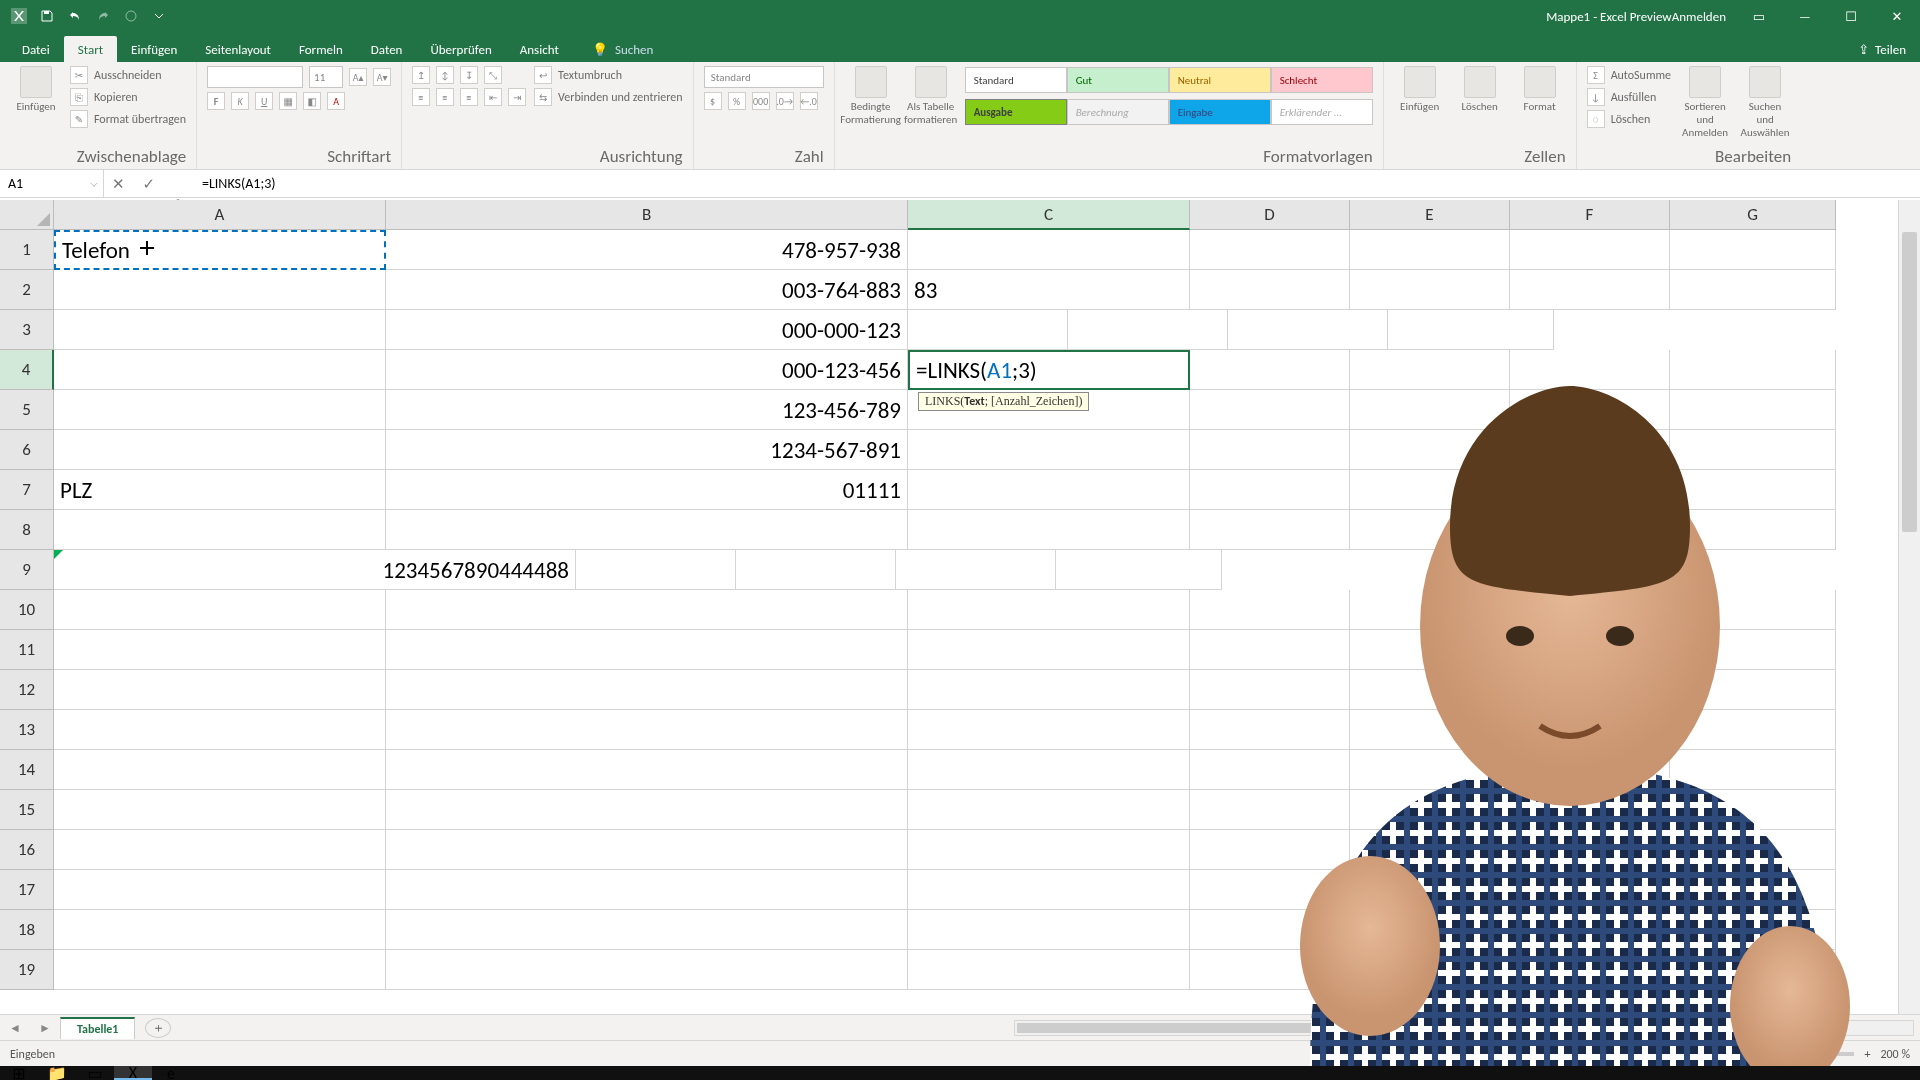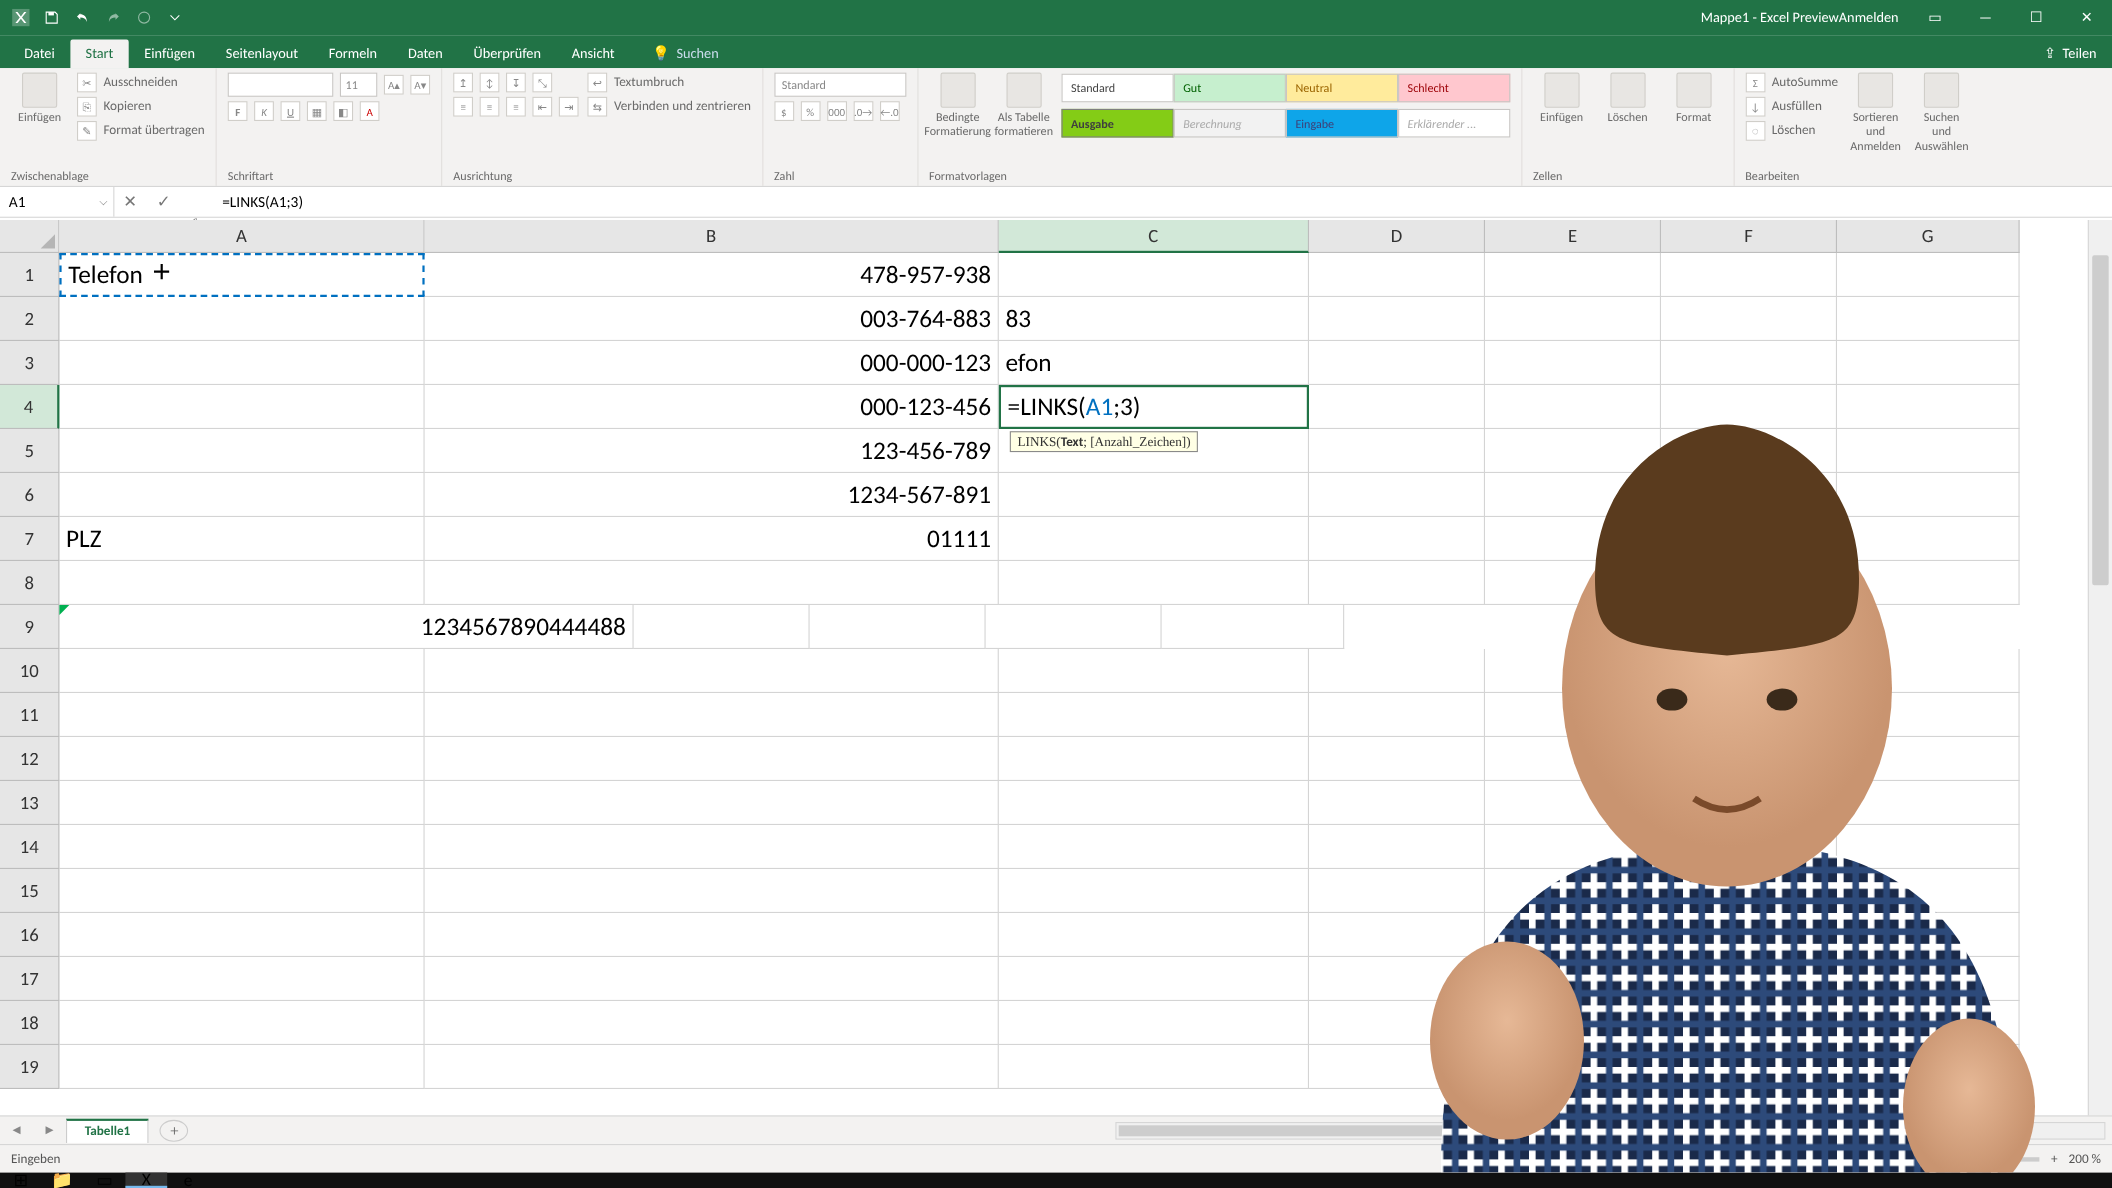--- a/index.html
+++ b/index.html
@@ -20,21 +20,21 @@
   .tab { padding: 6px 14px 5px; color: #fff; cursor: pointer; }
   .tab.active { background: #f3f2f1; color: #217346; border-radius: 2px 2px 0 0; }
   .tabs .search { margin-left: 20px; display: flex; align-items: center; gap: 6px; color: #cde; padding-bottom: 5px; }
   .tabs .spacer { flex: 1; }
   .tabs .share { color: #fff; padding: 6px 14px 5px; display: flex; align-items: center; gap: 6px; }
 
   
   .ribbon { height: 108px; background: #f3f2f1; border-bottom: 1px solid #d6d6d6; display: flex; align-items: stretch; font-size: 12px; color: #6a6a6a; }
   .group { border-right: 1px solid #e1dfdd; padding: 4px 10px 2px; display: flex; flex-direction: column; }
   .group-body { flex: 1; display: flex; gap: 8px; align-items: flex-start; }
-  .group-label { text-align: left; font-size: 11px; color: #6a6a6a; padding-top: 2px; }
+  .group-label { text-align: right; font-size: 17px; color: #6a6a6a; padding-top: 2px; }
   .bigbtn { display: flex; flex-direction: column; align-items: center; gap: 2px; width: 52px; font-size: 11px; color: #6a6a6a; }
   .bigbtn .ico { width: 32px; height: 32px; background: #e8e6e3; border: 1px solid #d0cec9; border-radius: 2px; }
   .stack { display: flex; flex-direction: column; gap: 4px; }
   .row { display: flex; align-items: center; gap: 6px; }
   .row span, .stack span { white-space: nowrap; }
   .mini { width: 18px; height: 18px; display: inline-flex; align-items: center; justify-content: center; background: #fff; border: 1px solid #d0cec9; font-size: 10px; color: #888; }
   .fontbox { width: 96px; height: 22px; background: #fff; border: 1px solid #c8c6c4; }
   .sizebox { width: 34px; height: 22px; background: #fff; border: 1px solid #c8c6c4; display: flex; align-items: center; padding: 0 4px; font-size: 11px; color: #888; }
   .numfmt { width: 120px; height: 22px; background: #fff; border: 1px solid #c8c6c4; display: flex; align-items: center; padding: 0 6px; font-size: 11px; color: #888; }
   .stylecell { width: 102px; height: 26px; border: 1px solid #c8c6c4; display: flex; align-items: center; padding: 0 8px; font-size: 11px; margin: 1px 0; }
@@ -405,21 +405,20 @@
         <div class="cell num" style="width: 522px;">003-764-883</div>
         <div class="cell" style="width: 282px;">83</div>
         <div class="cell" style="width: 160px;"></div>
         <div class="cell" style="width: 160px;"></div>
         <div class="cell" style="width: 160px;"></div>
         <div class="cell" style="width: 166px;"></div>
       </div>
       <div class="cellrow">
         <div class="cell" style="width: 332px;"></div>
         <div class="cell num" style="width: 522px;">000-000-123</div>
-        <div class="cell" style="width: 282px;">efon</div>
         <div class="cell" style="width: 160px;"></div>
         <div class="cell" style="width: 160px;"></div>
         <div class="cell" style="width: 160px;"></div>
         <div class="cell" style="width: 166px;"></div>
       </div>
       <div class="cellrow">
         <div class="cell" style="width: 332px;"></div>
         <div class="cell num" style="width: 522px;">000-123-456</div>
         <div class="cell edit" style="width: 282px;">
           <span class="formula-text">=<span class="fn">LINKS(</span><span class="ref">A1</span><span class="fn">;3)</span></span>

